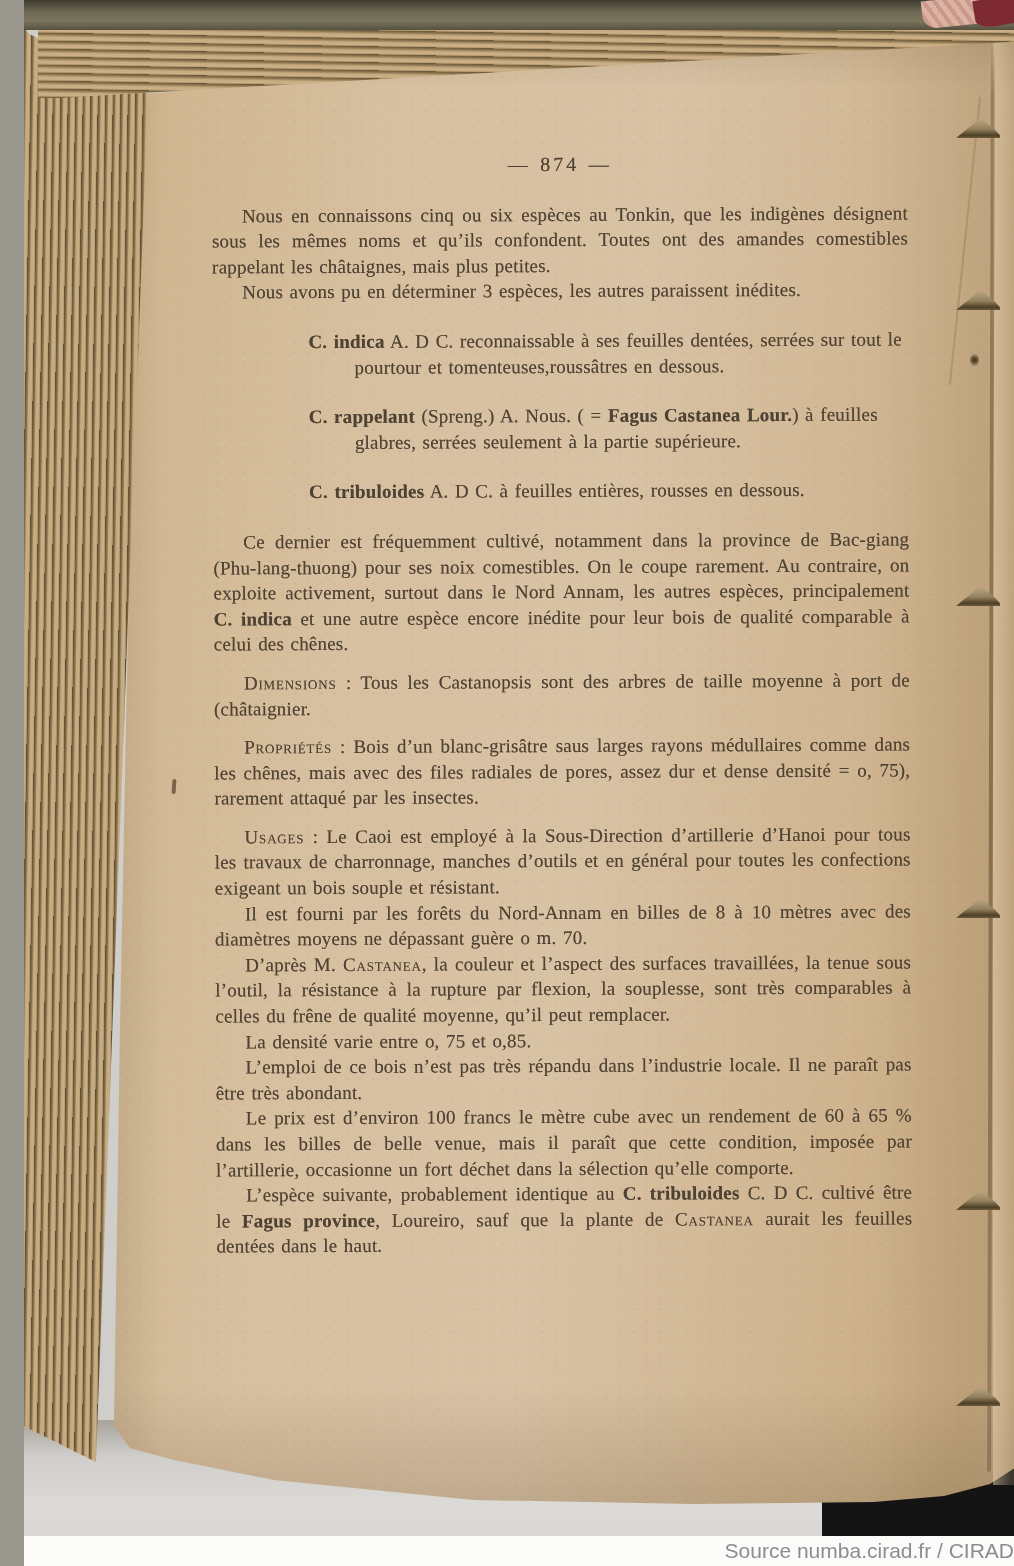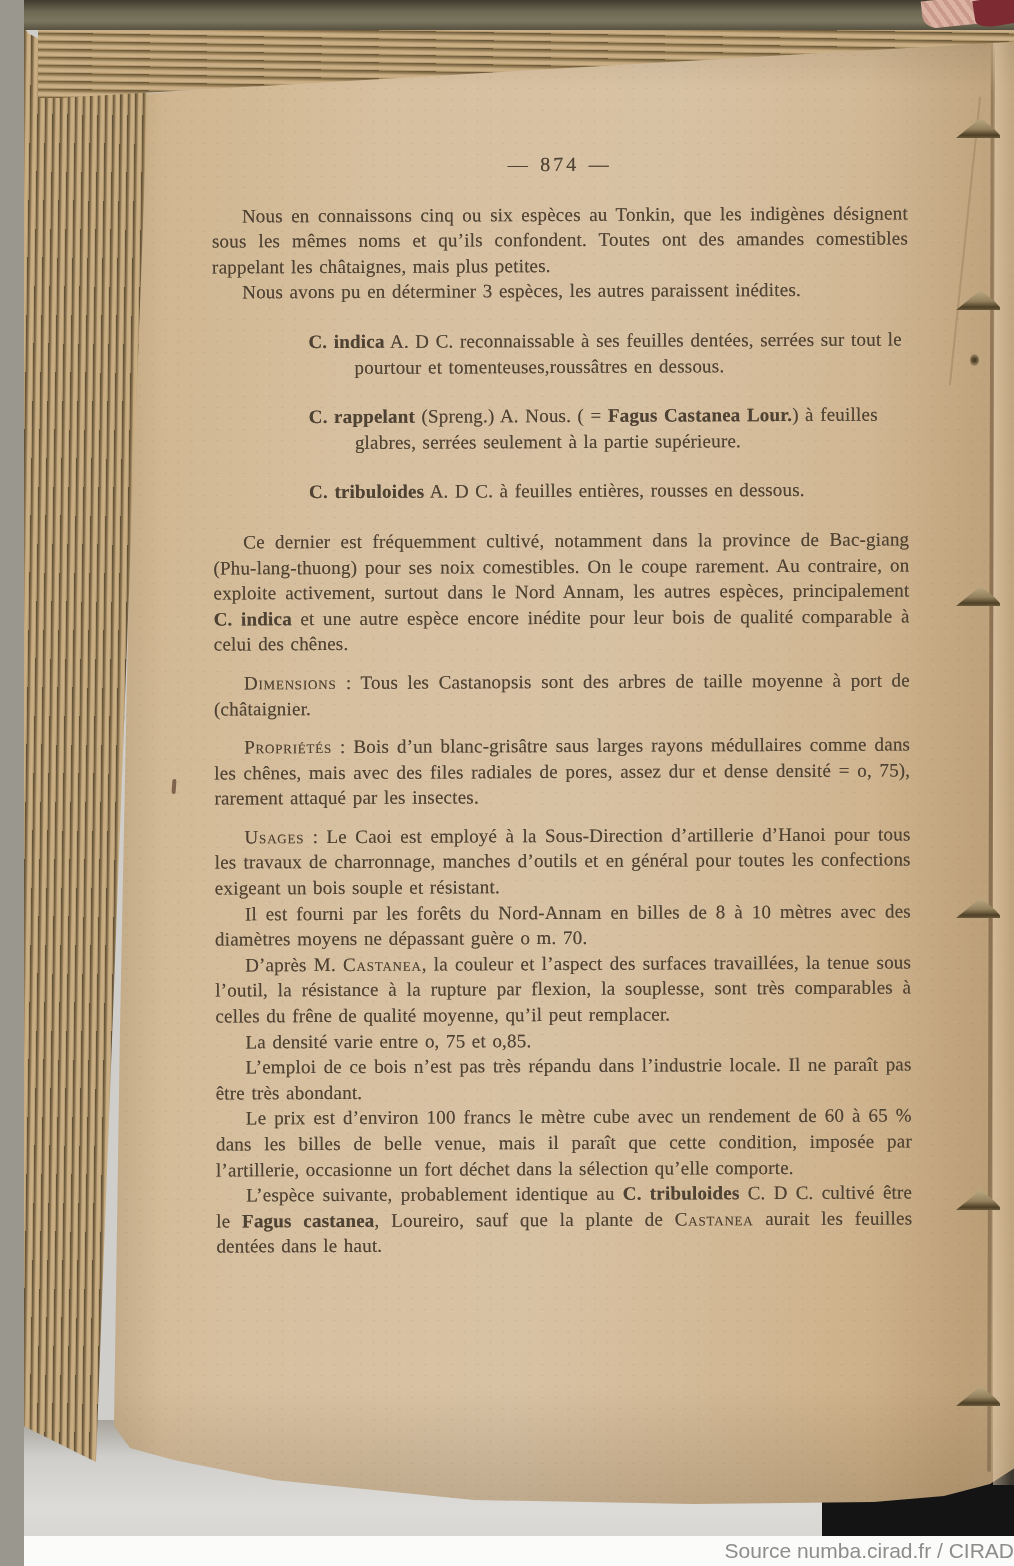--- a/index.html
+++ b/index.html
@@ -149,20 +149,20 @@
         <p class="para species"><span class="b">C. tribuloides</span><span> A. D C. à feuilles entières, rousses en dessous.</span></p>
         <p class="para normal"><span>Ce dernier est fréquemment cultivé, notamment dans la province de Bac-giang (Phu-lang-thuong) pour ses noix comestibles. On le coupe rarement. Au contraire, on exploite activement, surtout dans le Nord Annam, les autres espèces, principalement </span><span class="b">C. indica</span><span> et une autre espèce encore inédite pour leur bois de qualité comparable à celui des chênes.</span></p>
         <p class="para section"><span class="sc">Dimensions</span><span> : Tous les Castanopsis sont des arbres de taille moyenne à port de (châtaignier.</span></p>
         <p class="para section"><span class="sc">Propriétés</span><span> : Bois d’un blanc-grisâtre saus larges rayons médullaires comme dans les chênes, mais avec des files radiales de pores, assez dur et dense densité = o, 75), rarement attaqué par les insectes.</span></p>
         <p class="para section"><span class="sc">Usages</span><span> : Le Caoi est employé à la Sous-Direction d’artillerie d’Hanoi pour tous les travaux de charronnage, manches d’outils et en général pour toutes les confections exigeant un bois souple et résistant.</span></p>
         <p class="para normal"><span>Il est fourni par les forêts du Nord-Annam en billes de 8 à 10 mètres avec des diamètres moyens ne dépassant guère o m. 70.</span></p>
         <p class="para normal"><span>D’après M. </span><span class="sc">Castanea</span><span>, la couleur et l’aspect des surfaces travaillées, la tenue sous l’outil, la résistance à la rupture par flexion, la souplesse, sont très comparables à celles du frêne de qualité moyenne, qu’il peut remplacer.</span></p>
         <p class="para normal"><span>La densité varie entre o, 75 et o,85.</span></p>
         <p class="para normal"><span>L’emploi de ce bois n’est pas très répandu dans l’industrie locale. Il ne paraît pas être très abondant.</span></p>
         <p class="para normal"><span>Le prix est d’environ 100 francs le mètre cube avec un rendement de 60 à 65 % dans les billes de belle venue, mais il paraît que cette condition, imposée par l’artillerie, occasionne un fort déchet dans la sélection qu’elle comporte.</span></p>
-        <p class="para normal"><span>L’espèce suivante, probablement identique au </span><span class="b">C. tribuloides</span><span> C. D C. cultivé être le </span><span class="b">Fagus castanea</span><span>, Loureiro, sauf que la plante de </span><span class="sc">Castanea</span><span> aurait les feuilles dentées dans le haut.</span></p>
+        <p class="para normal"><span>L’espèce suivante, probablement identique au </span><span class="b">C. tribuloides</span><span> C. D C. cultivé être le </span><span class="b">Fagus province</span><span>, Loureiro, sauf que la plante de </span><span class="sc">Castanea</span><span> aurait les feuilles dentées dans le haut.</span></p>
       </div>
   </div>
 
   <div class="attribution-bar">
     <span>Source numba.cirad.fr / CIRAD</span>
   </div>
 </div>
 
 </body></html>

